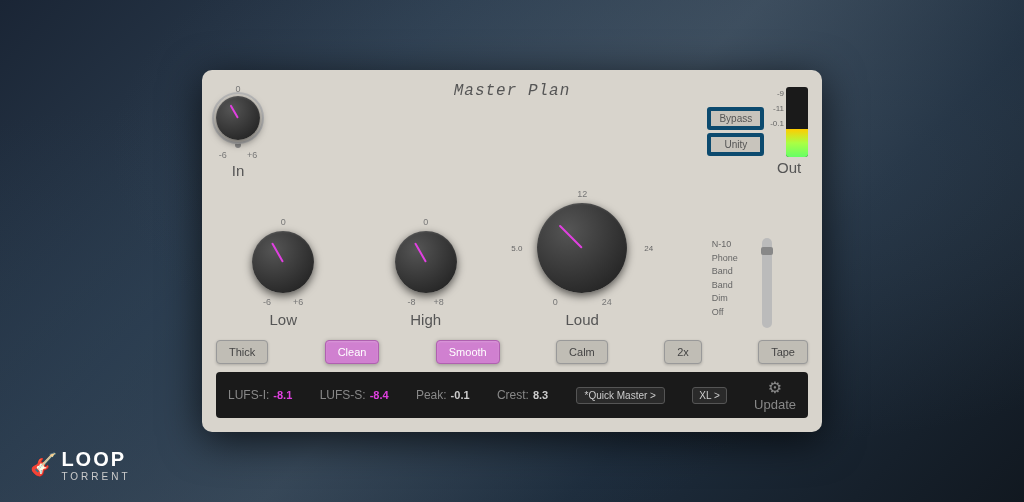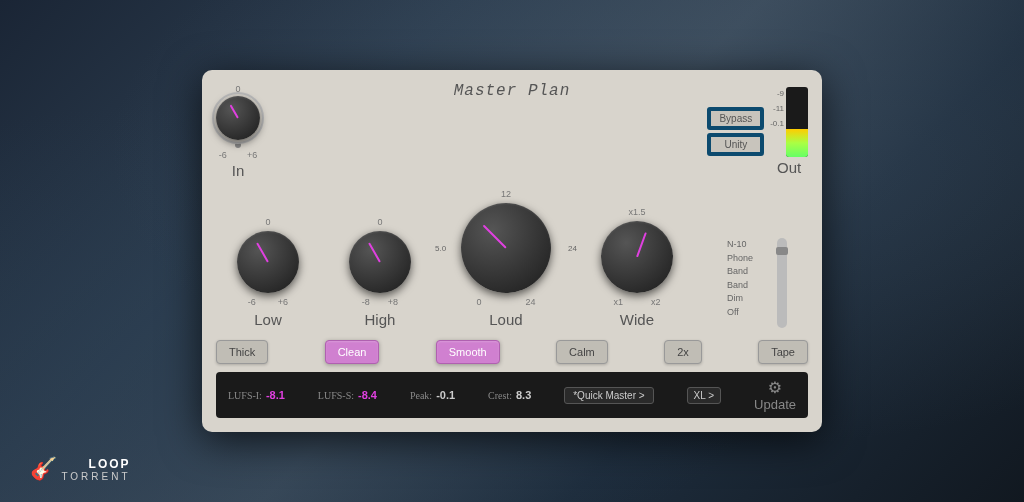--- a/index.html
+++ b/index.html
@@ -261,23 +261,22 @@
       justify-content: space-between;
     }
 
     .status-item {
       display: flex;
       gap: 4px;
       align-items: center;
     }
 
     .status-label {
-      font-size: 10px;
+      font-size: 12px;
       color: #888;
-      font-family: Liberation Serif, serif;
     }
 
     .status-value {
       font-size: 11px;
       color: #e040e0;
       font-weight: bold;
     }
 
     .status-value.white {
       color: #ccc;
@@ -325,25 +324,24 @@
     .logo-icon {
       font-size: 22px;
     }
 
     .logo-text {
       display: flex;
       flex-direction: column;
     }
 
     .logo-loop {
-      font-size: 12px;
+      font-size: 20px;
       font-weight: bold;
       color: white;
       letter-spacing: 2px;
-      text-align: right;
     }
 
     .logo-torrent {
       font-size: 10px;
       color: #ccc;
       letter-spacing: 3px;
     }
 
     .reset-dot {
       width: 6px;
@@ -456,31 +454,20 @@
         </div>
         <span style="position:absolute;right:-26px;top:50%;transform:translateY(-50%);font-size:8px;color:#666;">24</span>
       </div>
       <div style="display:flex;gap:44px;">
         <span class="knob-scale">0</span>
         <span class="knob-scale">24</span>
       </div>
       <div class="knob-label">Loud</div>
     </div>
 
-    <div class="knob-group">
-      <div class="knob-scale">x1.5</div>
-      <div class="knob knob-xl">
-        <div class="knob-indicator" style="height:26px;transform:rotate(20deg);transform-origin:bottom center;"></div>
-      </div>
-      <div style="display:flex;gap:28px;">
-        <span class="knob-scale">x1</span>
-        <span class="knob-scale">x2</span>
-      </div>
-      <div class="knob-label">Wide</div>
-    </div>
 
     <div style="display:flex;align-items:flex-start;gap:24px;">
       <div class="mode-list">
         <span>N-10</span>
         <span>Phone</span>
         <span>Band</span>
         <span>Band</span>
         <span>Dim</span>
         <span>Off</span>
       </div>

